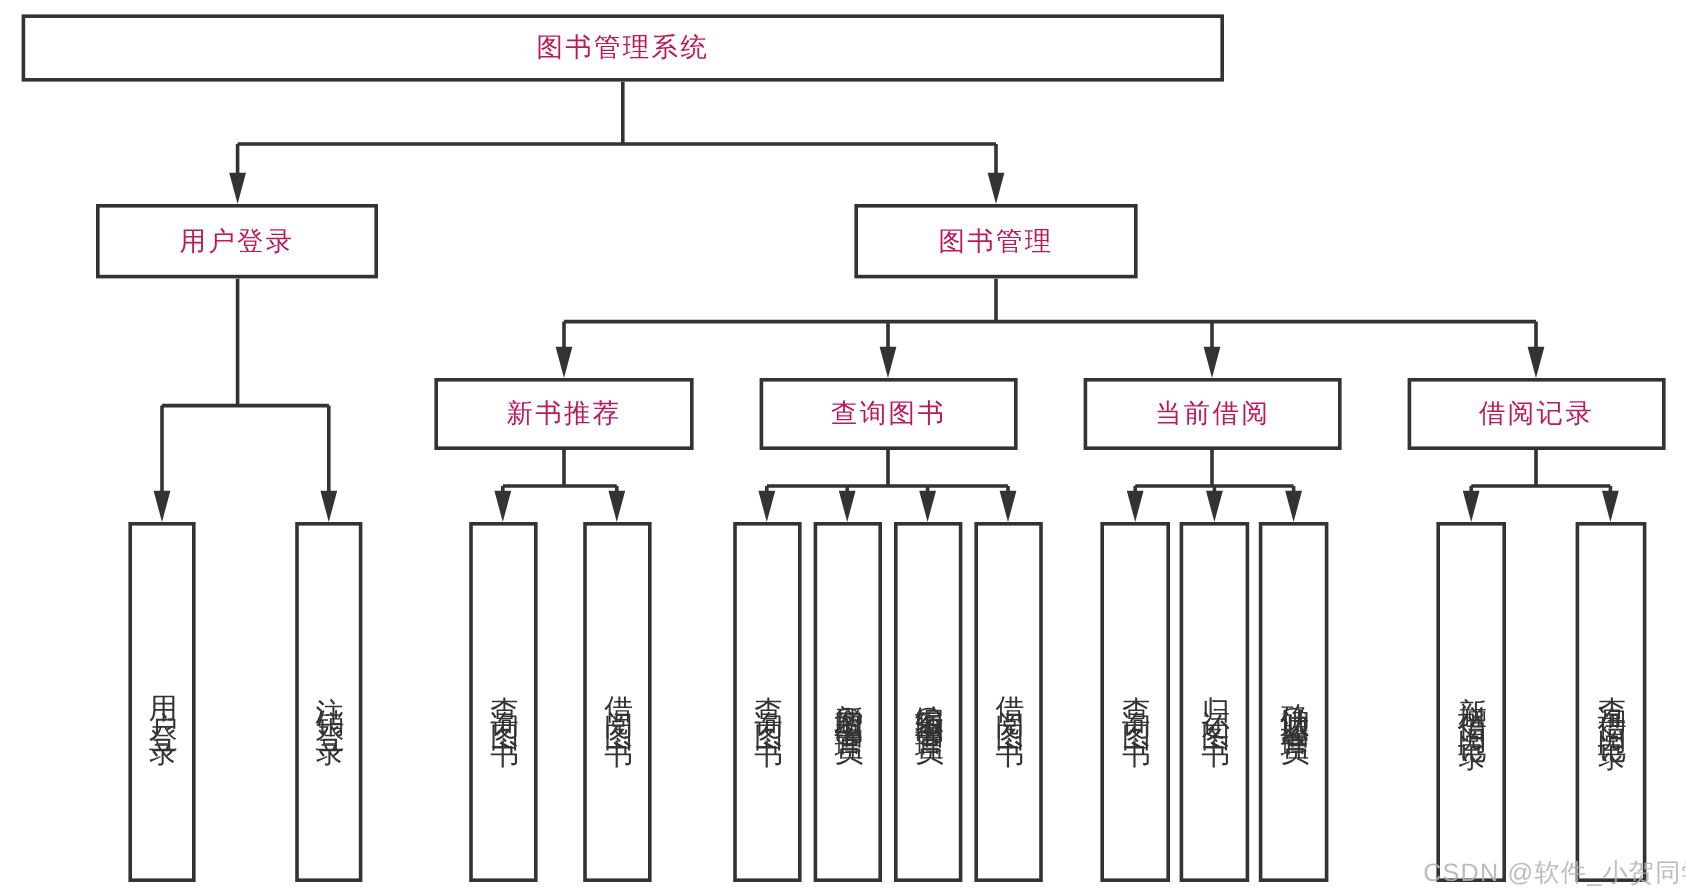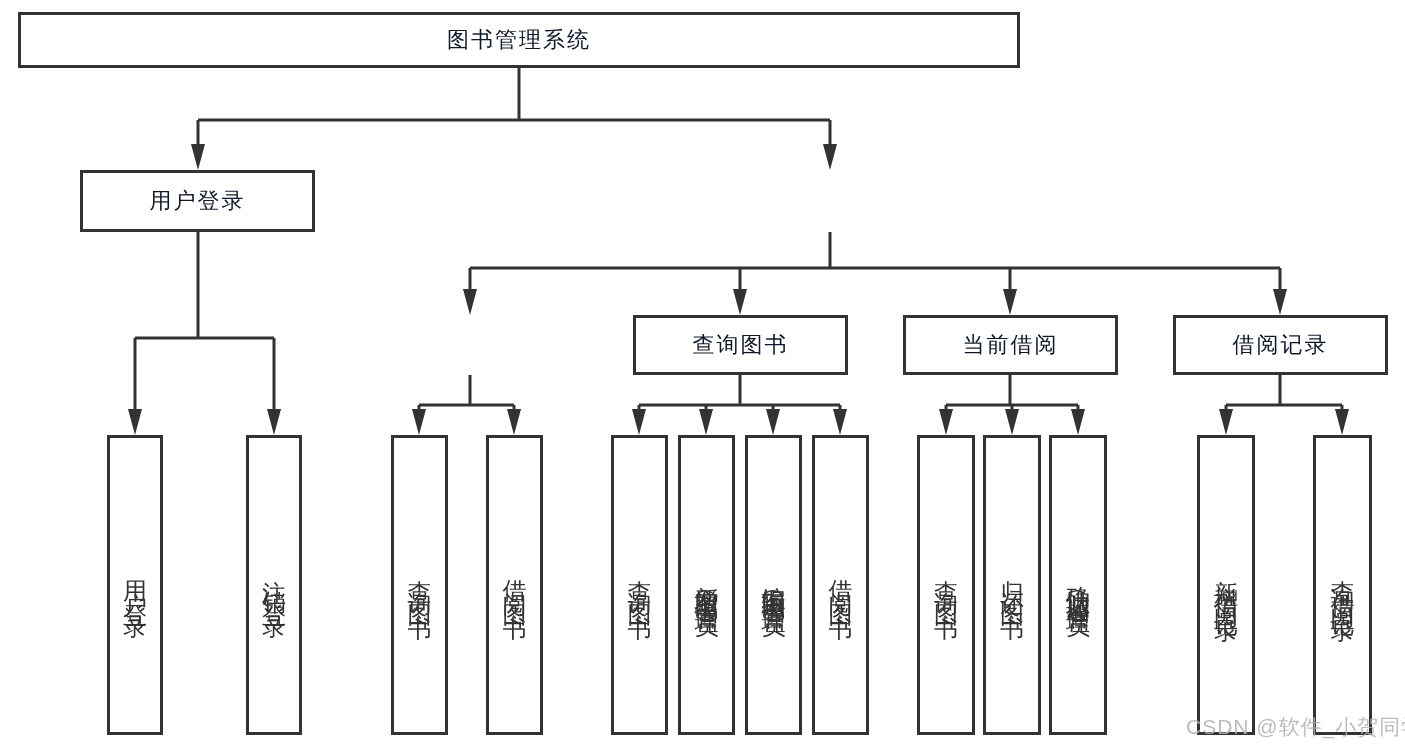--- a/index.html
+++ b/index.html
@@ -22,21 +22,21 @@
     box-sizing: border-box;
     border: 3px solid #333333;
     background: #ffffff;
     display: flex;
     align-items: center;
     justify-content: center;
   }
   .hlabel {
     font-size: 22px;
     letter-spacing: 2px;
-    color: #0f172a;
+    color: #be185d;
     white-space: nowrap;
   }
   .vtext {
     writing-mode: vertical-rl;
     text-orientation: mixed;
     font-size: 24px;
     line-height: 1;
     color: #333333;
     white-space: nowrap;
   }
@@ -100,21 +100,27 @@
     </g>
   </svg>
 
   <div class="node" style="left:18px;top:12px;width:1002px;height:56px">
     <span class="hlabel">图书管理系统</span>
   </div>
 
   <div class="node" style="left:80px;top:170px;width:235px;height:62px">
     <span class="hlabel">用户登录</span>
   </div>
+  <div class="node" style="left:712px;top:170px;width:236px;height:62px">
+    <span class="hlabel">图书管理</span>
+  </div>
 
+  <div class="node" style="left:362px;top:315px;width:216px;height:60px">
+    <span class="hlabel">新书推荐</span>
+  </div>
   <div class="node" style="left:633px;top:315px;width:215px;height:60px">
     <span class="hlabel">查询图书</span>
   </div>
   <div class="node" style="left:903px;top:315px;width:215px;height:60px">
     <span class="hlabel">当前借阅</span>
   </div>
   <div class="node" style="left:1173px;top:315px;width:215px;height:60px">
     <span class="hlabel">借阅记录</span>
   </div>
 

